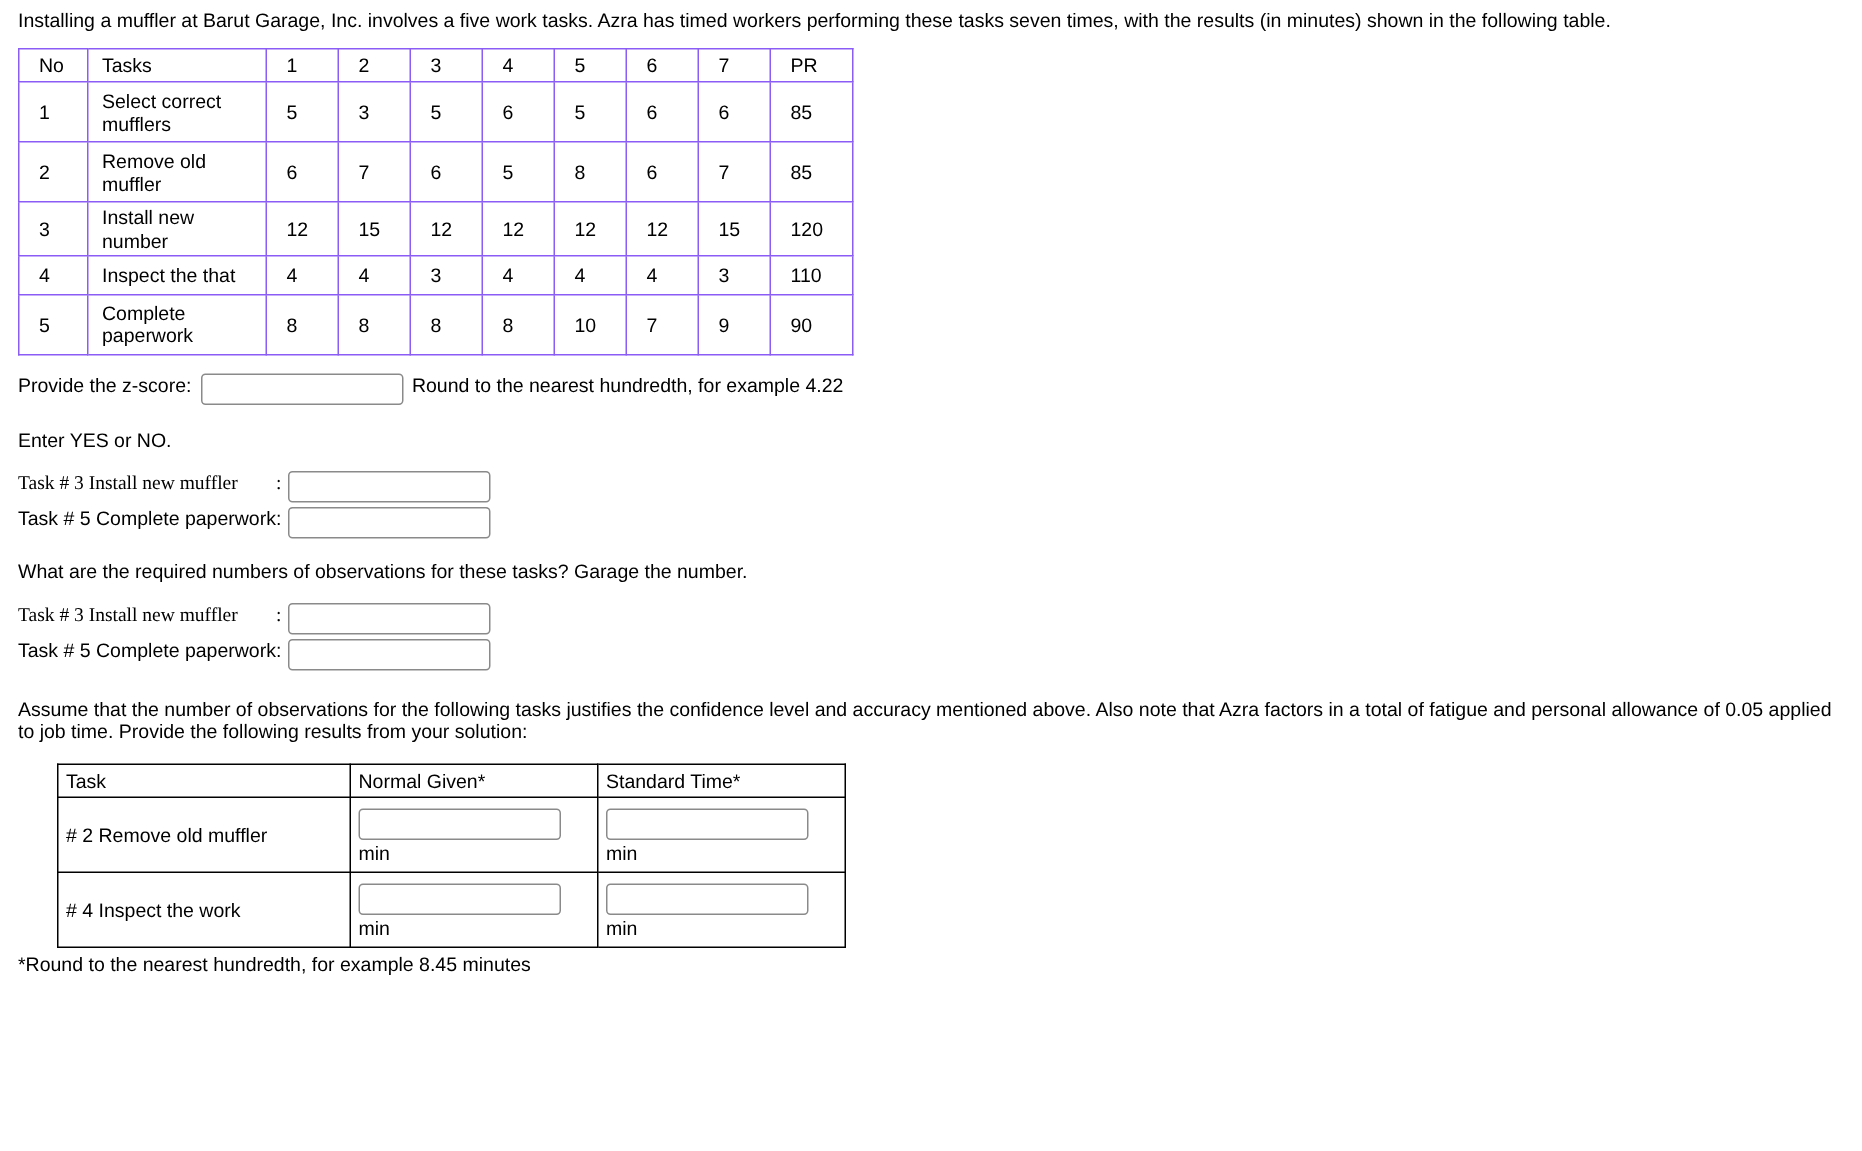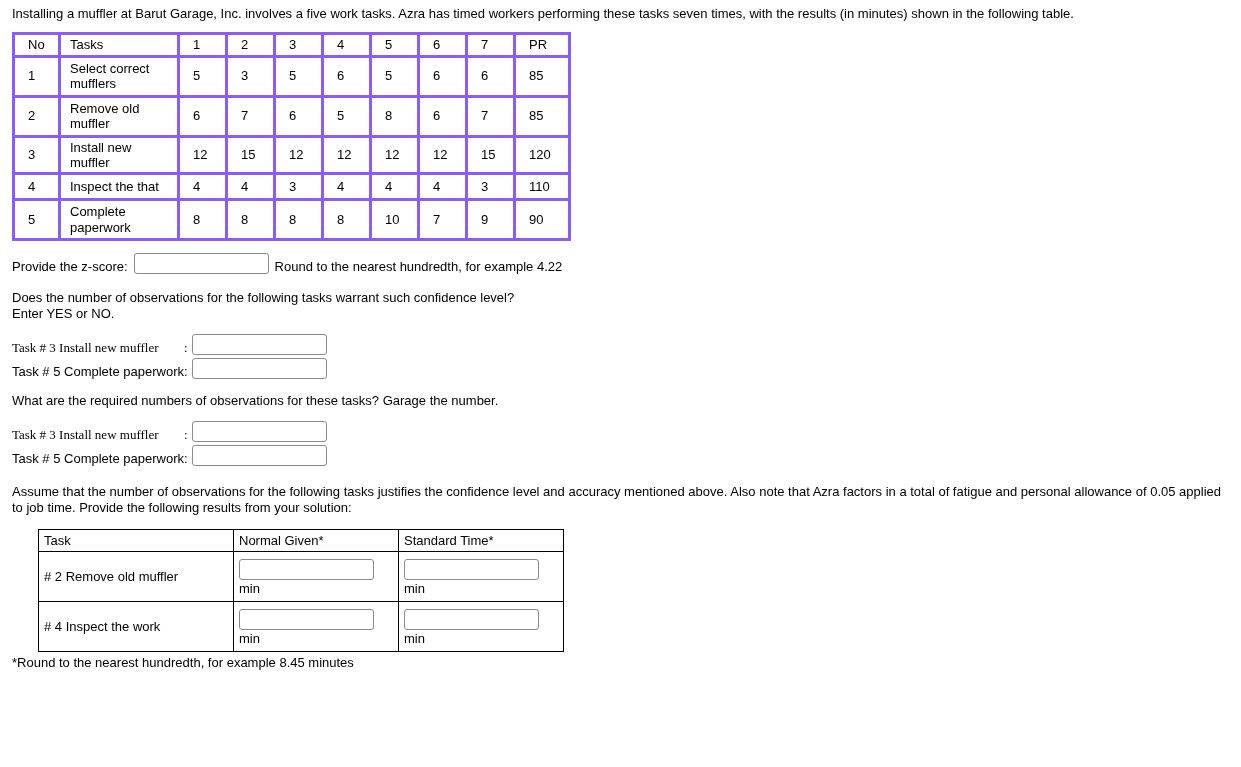--- a/index.html
+++ b/index.html
@@ -10,21 +10,21 @@
     font-family: "Liberation Sans", sans-serif;
     font-size: 13px; line-height: 1.18;
   }
   .page { padding: 6px 12px 0 12px; }
   p { margin: 0; }
 
   
   table { border-collapse: collapse; table-layout: fixed; }
   .t1 { width: 556px; margin-top: 11px; }
   .t1 th, .t1 td {
-    border: 3px solid #8b5cf6; font-weight: normal; text-align: left;
+    border: 1px solid #8b5cf6; font-weight: normal; text-align: left;
     vertical-align: middle; padding: 2px 4px 2px 13px; overflow: hidden;
   }
   .t1 th.task-col, .t1 td.task-col { padding-left: 9px; }
   .t1 tr.h22 { height: 22px; }
   .t1 tr.h40 { height: 40px; }
   .t1 tr.h26 { height: 26px; }
 
   .t2 { width: 525px; margin: 14px 0 0 26px; }
   .t2 th, .t2 td {
     border: 1px solid #000; font-weight: normal; text-align: left;
@@ -36,21 +36,21 @@
   .t2 .unit { display: block; }
 
   
   input[type="text"] {
     width: 135px; height: 21px;
     border: 1px solid #8a8a8a; border-radius: 3px;
     background: #fff; font: inherit; padding: 0 4px;
   }
 
   
-  .row { display: flex; align-items: flex-end; }
+  .row { display: flex; align-items: flex-start; }
   .gap6 > * + * { margin-left: 6px; }
 
   .given { margin-top: 48px; }
   .zscore-row { margin-top: 12px; }
   .warrant-q { margin-top: 16px; }
   .warrant-q span { display: block; }
   .task-row { margin-top: 3px; }
   .task-row.first { margin-top: 13px; font-family: Liberation Serif, serif; }
   .task-row .tlabel { width: 172px; flex: none; }
   .task-row .colon { margin-right: 4px; }
@@ -113,21 +113,21 @@
         <td>7</td>
         <td>6</td>
         <td>5</td>
         <td>8</td>
         <td>6</td>
         <td>7</td>
         <td>85</td>
       </tr>
       <tr class="h26">
         <td>3</td>
-        <td class="task-col">Install new muffler</td>
+        <td class="task-col">Install new number</td>
         <td>12</td>
         <td>15</td>
         <td>12</td>
         <td>12</td>
         <td>12</td>
         <td>12</td>
         <td>15</td>
         <td>120</td>
       </tr>
       <tr class="h26">
@@ -158,21 +158,20 @@
   </table>
 
 
   <div class="row gap6 zscore-row">
     <span>Provide the z-score:</span>
     <input type="text" value="" style="">
     <span>Round to the nearest hundredth, for example 4.22</span>
   </div>
 
   <div class="warrant-q">
-    <span>Does the number of observations for the following tasks warrant such confidence level?</span>
     <span>Enter YES or NO.</span>
   </div>
 
   <div class="row task-row first">
     <span class="tlabel">Task # 3 Install new muffler</span>
     <span class="colon">:</span>
     <input type="text" value="" style="">
   </div>
   <div class="row task-row">
     <span class="tlabel">Task # 5 Complete paperwork</span>

